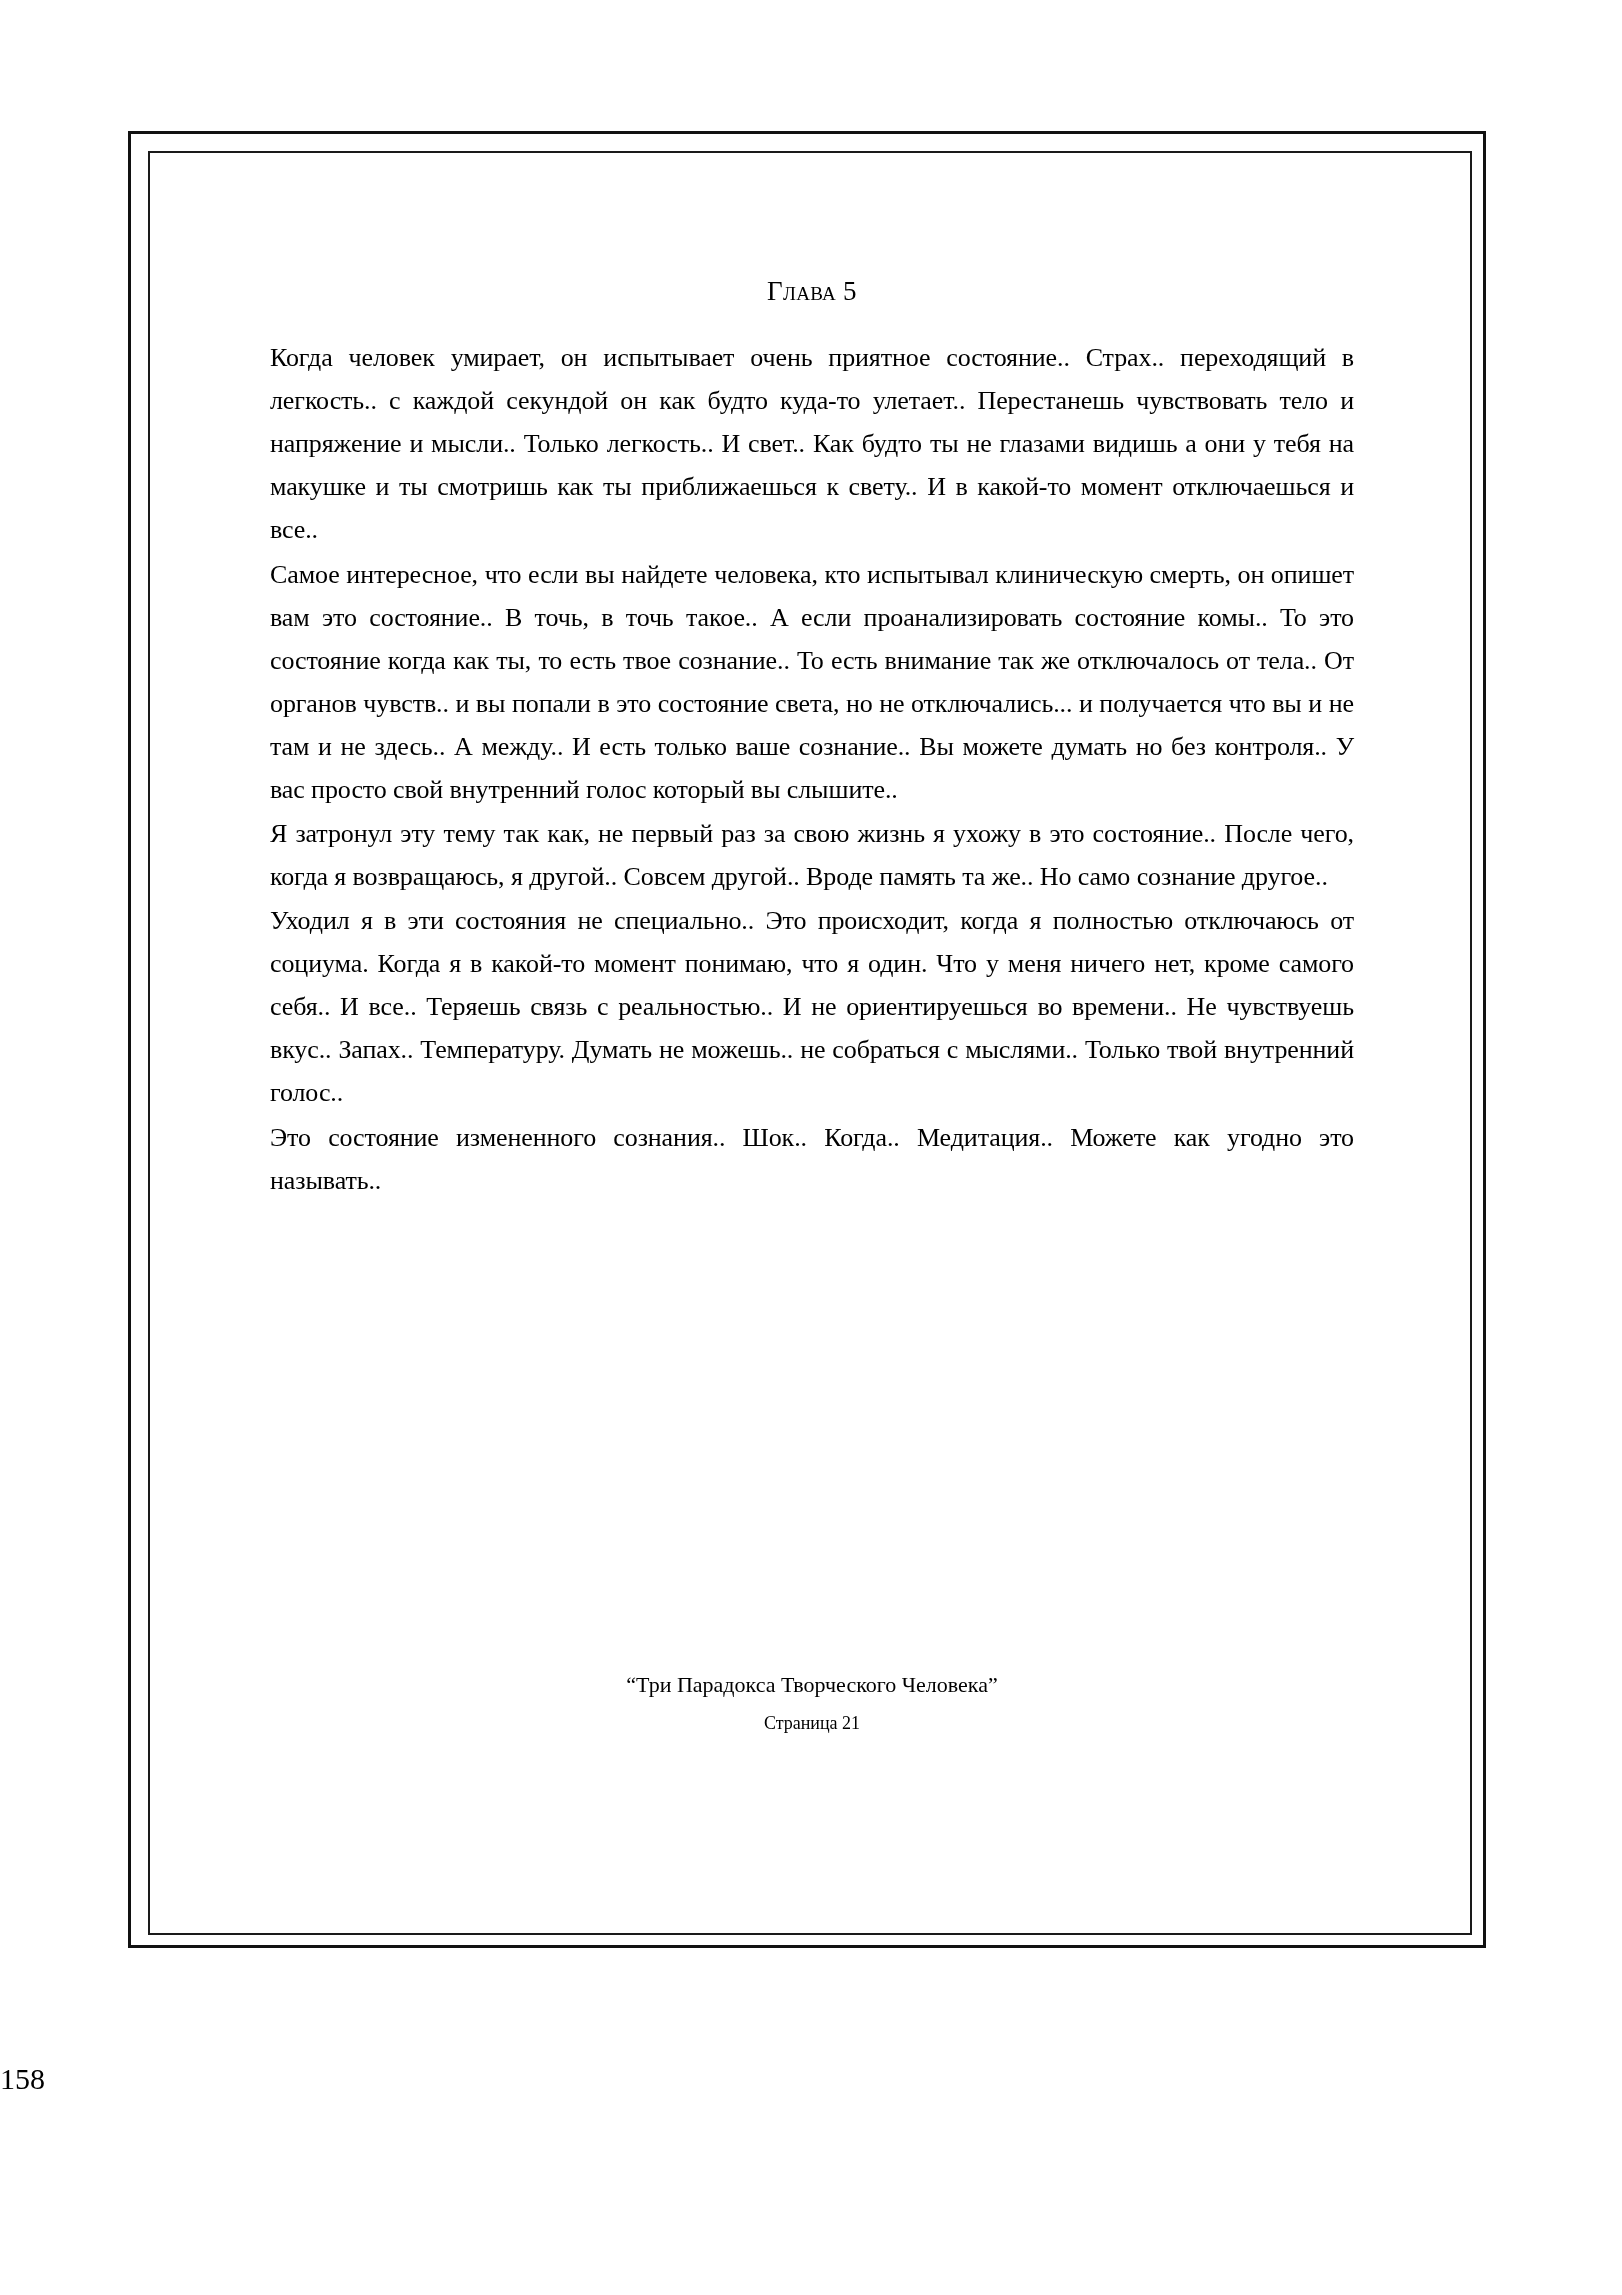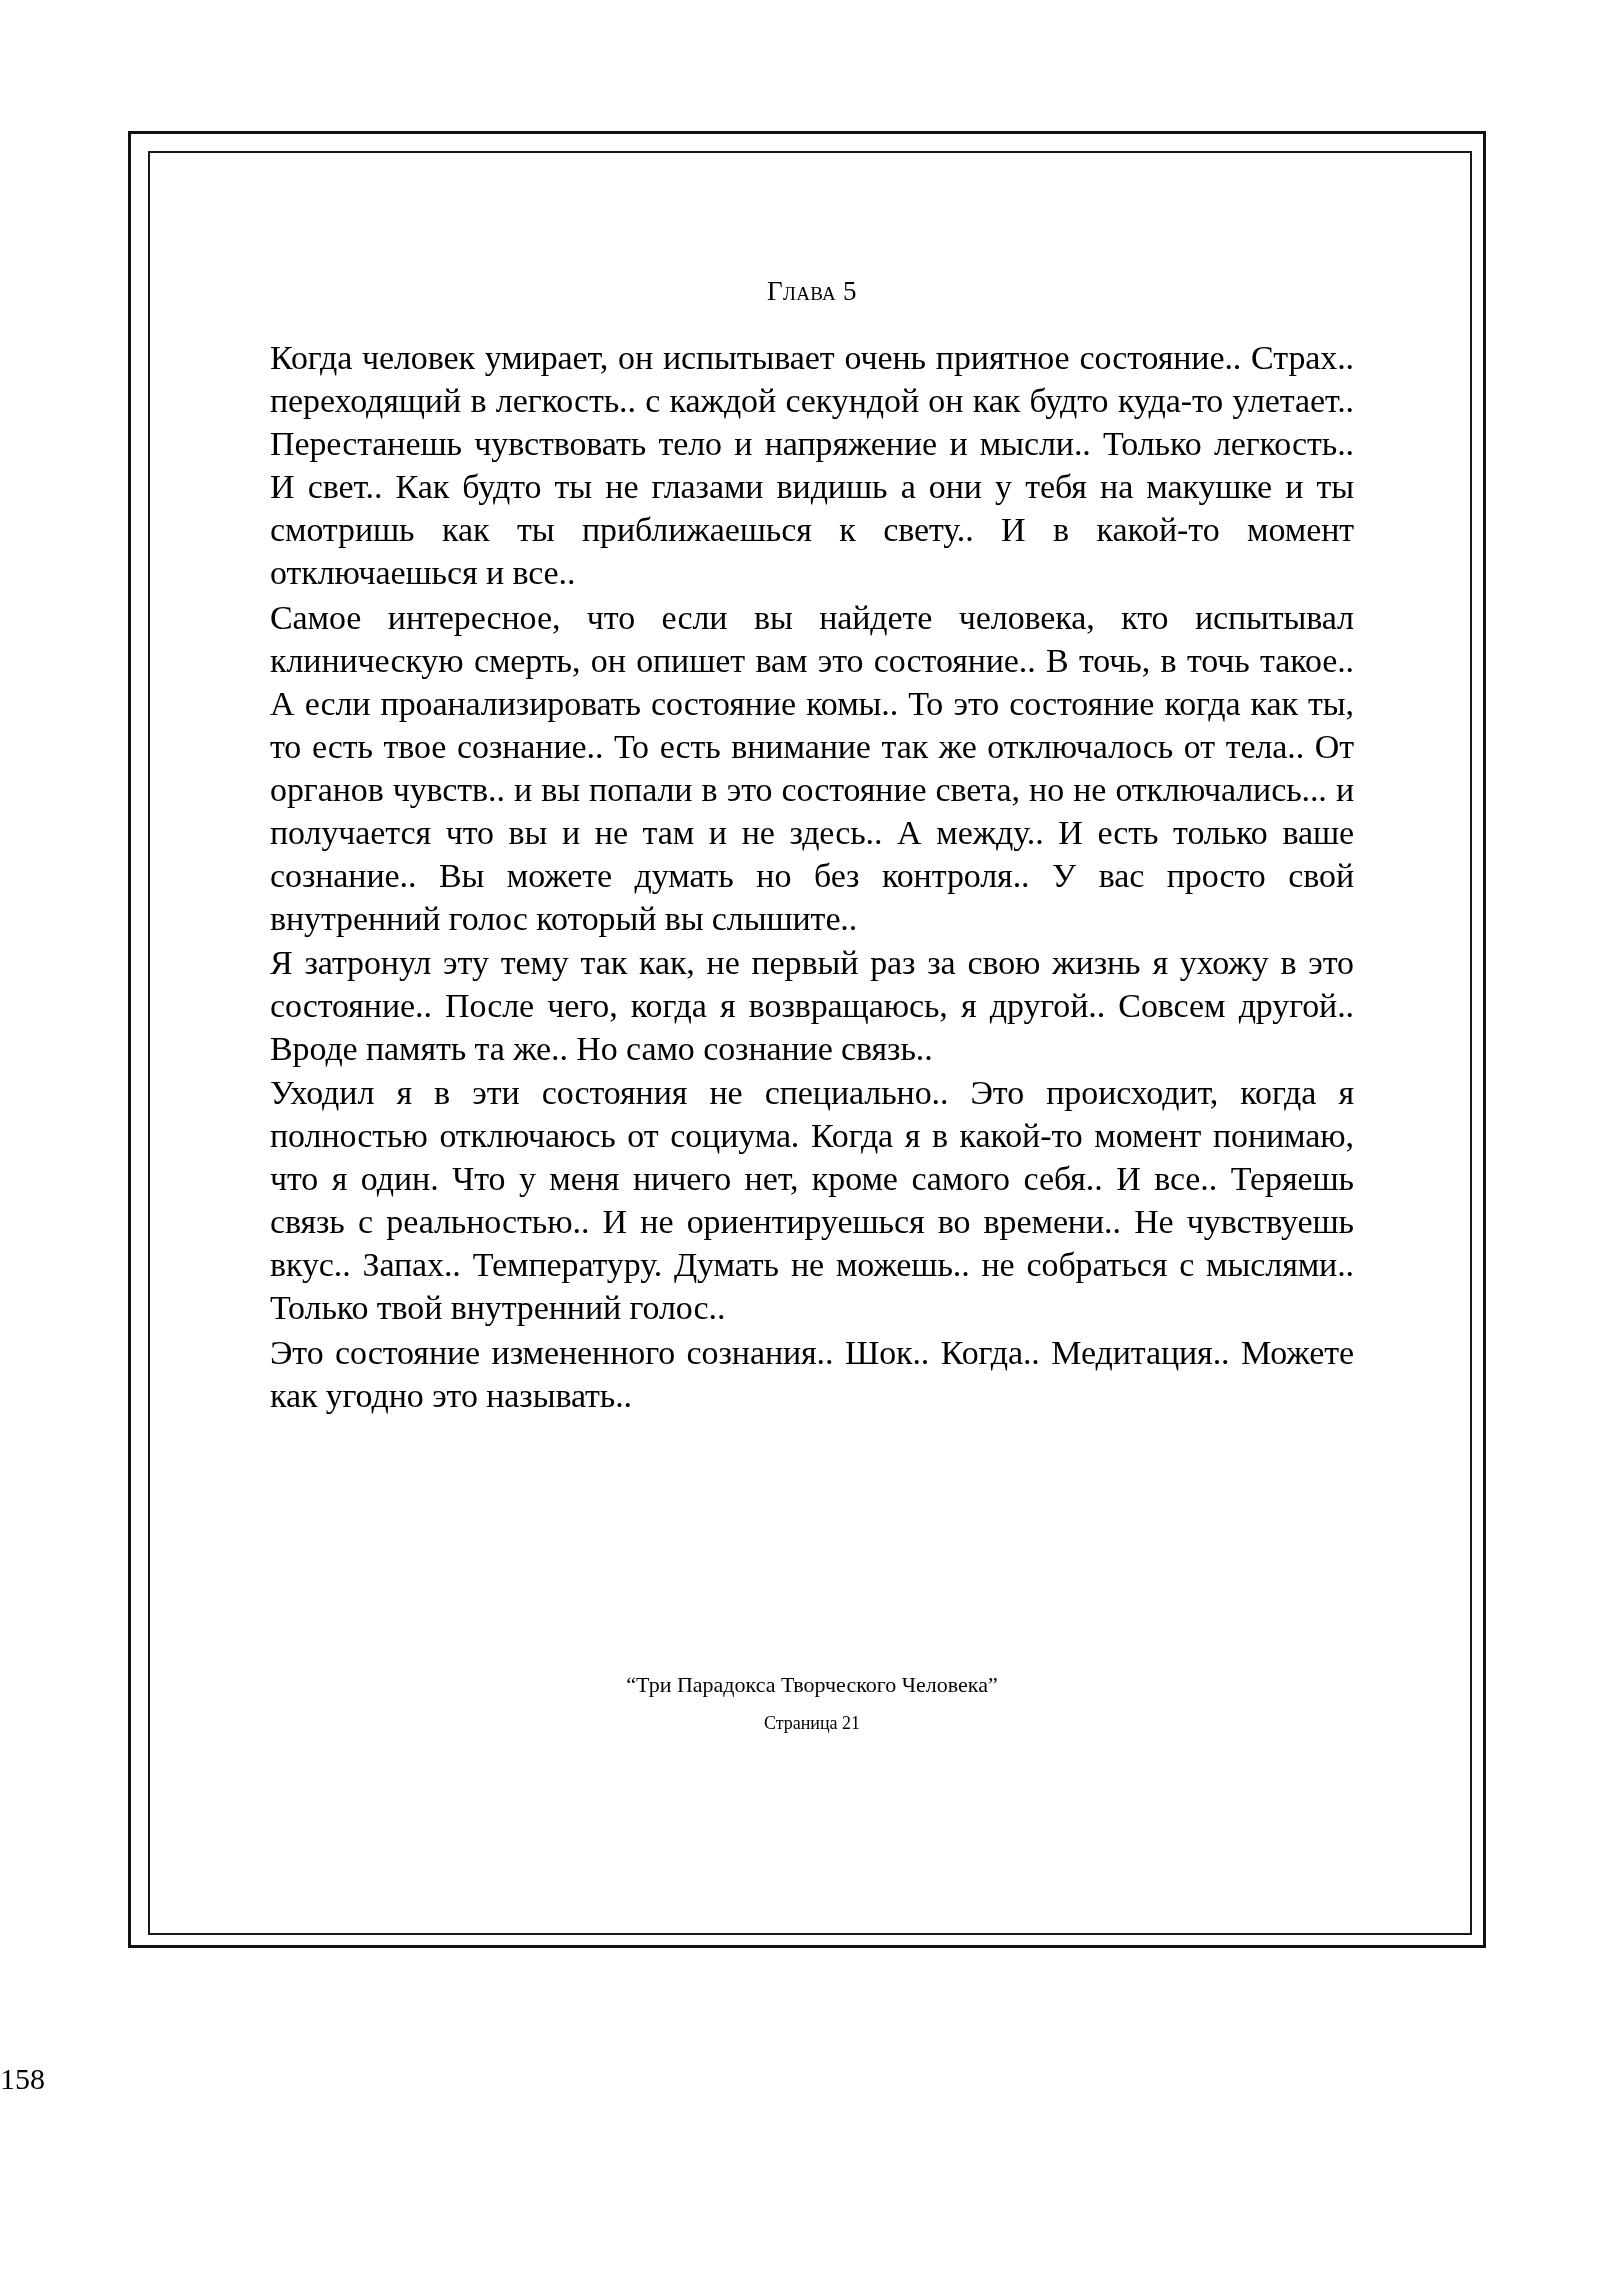--- a/index.html
+++ b/index.html
@@ -62,21 +62,21 @@
     font-size: 27px;
     font-variant: small-caps;
     letter-spacing: 0.3px;
     line-height: 1.2;
     margin: 0 0 29px 0;
     font-family: "Liberation Serif", "DejaVu Serif", serif;
   }
 
   .body-paragraph {
     margin: 0 0 1.3px 0;
-    font-size: 34px;
+    font-size: 26px;
     line-height: 43px;
     text-align: justify;
     text-align-last: left;
     font-family: "Liberation Serif", "DejaVu Serif", serif;
     font-stretch: condensed;
     letter-spacing: -0.1px;
     word-spacing: 0px;
     hyphens: none;
   }
 
@@ -125,21 +125,21 @@
 
   <div class="text-block">
 
     <div class="chapter-heading">Глава 5</div>
 
     <p class="body-paragraph">Когда человек умирает, он испытывает очень приятное состояние.. Страх.. переходящий в легкость.. с каждой секундой он как будто куда-то улетает.. Перестанешь чувствовать тело и напряжение и мысли.. Только легкость.. И свет.. Как будто ты не глазами видишь а они у тебя на макушке и ты смотришь как ты приближаешься к свету.. И в какой-то момент отключаешься и все..</p>
 
 
     <p class="body-paragraph">Самое интересное, что если вы найдете человека, кто испытывал клиническую смерть, он опишет вам это состояние.. В точь, в точь такое.. А если проанализировать состояние комы.. То это состояние когда как ты, то есть твое сознание.. То есть внимание так же отключалось от тела.. От органов чувств.. и вы попали в это состояние света, но не отключались... и получается что вы и не там и не здесь.. А между.. И есть только ваше сознание.. Вы можете думать но без контроля.. У вас просто свой внутренний голос который вы слышите..</p>
 
-    <p class="body-paragraph">Я затронул эту тему так как, не первый раз за свою жизнь я ухожу в это состояние.. После чего, когда я возвращаюсь, я другой.. Совсем другой.. Вроде память та же.. Но само сознание связь..</p>
+    <p class="body-paragraph">Я затронул эту тему так как, не первый раз за свою жизнь я ухожу в это состояние.. После чего, когда я возвращаюсь, я другой.. Совсем другой.. Вроде память та же.. Но само сознание другое..</p>
 
     <p class="body-paragraph">Уходил я в эти состояния не специально.. Это происходит, когда я полностью отключаюсь от социума. Когда я в какой-то момент понимаю, что я один. Что у меня ничего нет, кроме самого себя.. И все.. Теряешь связь с реальностью.. И не ориентируешься во времени.. Не чувствуешь вкус.. Запах.. Температуру. Думать не можешь.. не собраться с мыслями.. Только твой внутренний голос..</p>
 
     <p class="body-paragraph">Это состояние измененного сознания.. Шок.. Когда.. Медитация.. Можете как угодно это называть..</p>
 
   </div>
 
   <div class="book-footer">
     <div class="book-title-line">“Три Парадокса Творческого Человека”</div>
     <div class="book-page-line">Страница 21</div>

